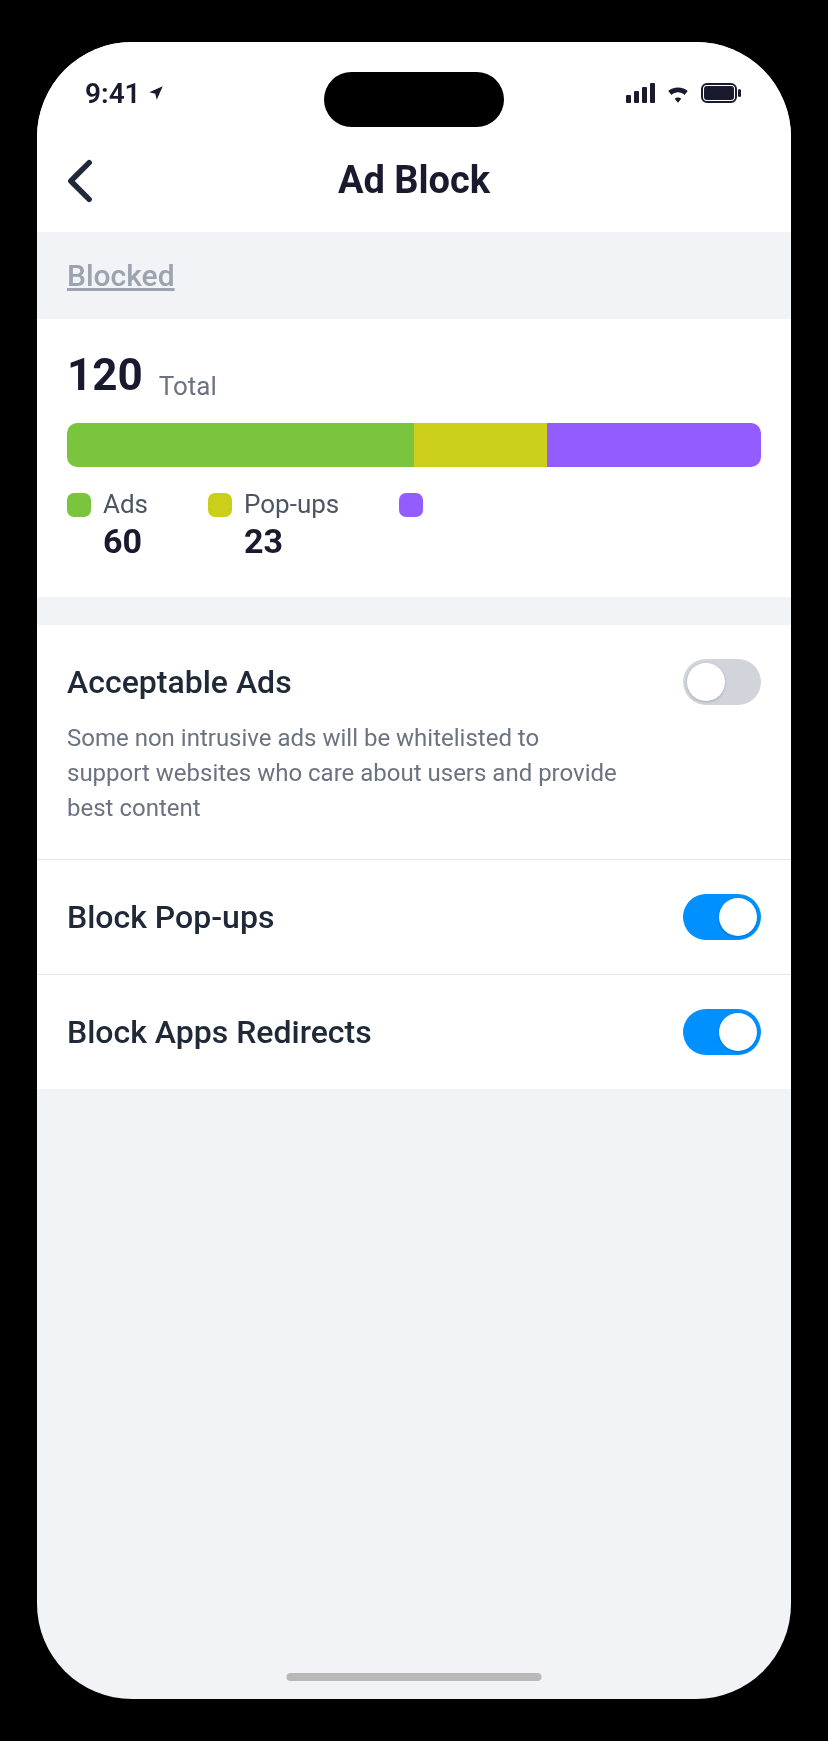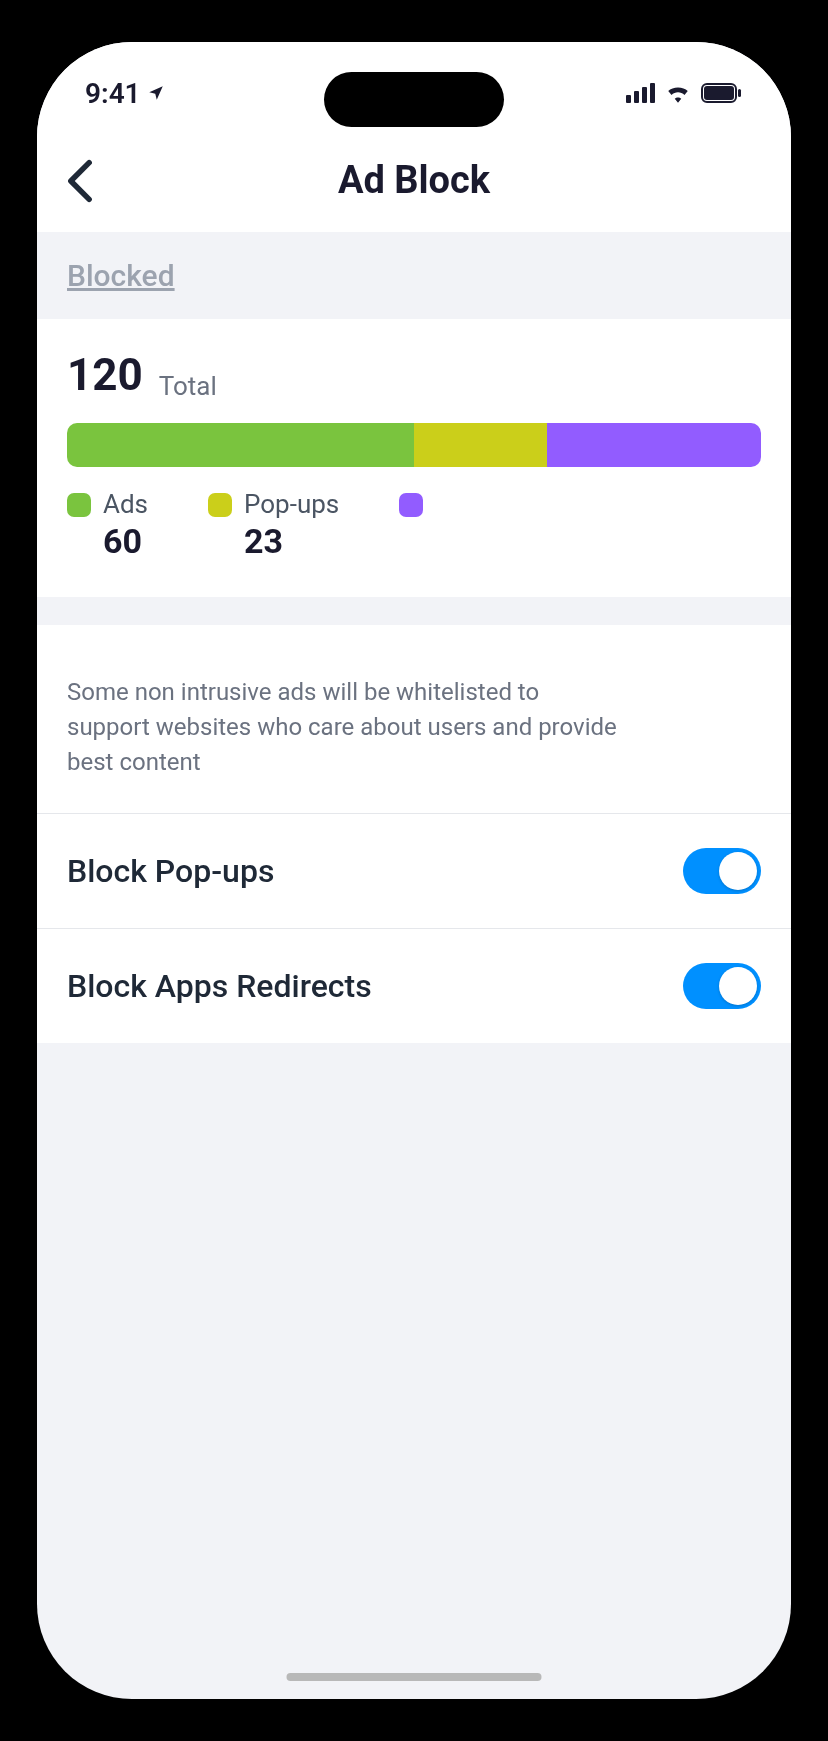--- a/index.html
+++ b/index.html
@@ -191,20 +191,26 @@
           <div class="legend-item">
             <div class="legend-swatch" style="background:#925CFF"></div>
           </div>
         </div>
     </div>
 
     <div class="spacer"></div>
 
     <div class="settings-list" id="settings-list">
         <div class="setting-row">
+          <div class="setting-main">
+            <span class="setting-title">Acceptable Ads</span>
+            <div class="toggle toggle-off">
+              <div class="toggle-thumb"></div>
+            </div>
+          </div>
           <div class="setting-desc">Some non intrusive ads will be whitelisted to support websites who care about users and provide best content</div>
         </div>
         <div class="setting-row">
           <div class="setting-main">
             <span class="setting-title">Block Pop-ups</span>
             <div class="toggle toggle-on">
               <div class="toggle-thumb"></div>
             </div>
           </div>
         </div>

